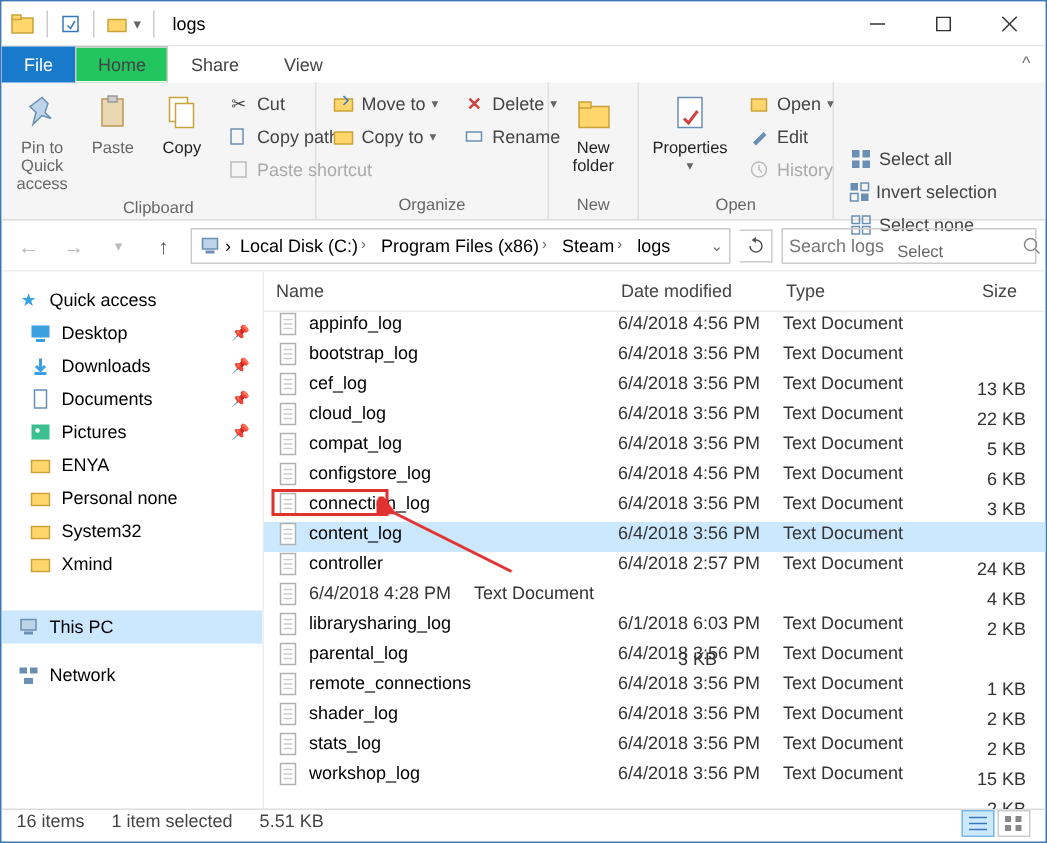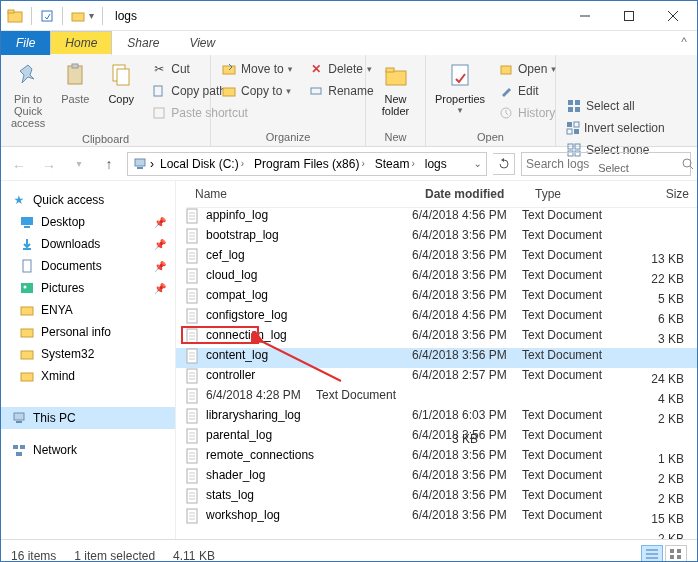--- a/index.html
+++ b/index.html
@@ -4,23 +4,23 @@
 <style>
 * { margin: 0; padding: 0; box-sizing: border-box; font-family: "Segoe UI", Tahoma, sans-serif; font-size: 12px; }
 body { background: #fff; width: 698px; height: 562px; border: 1px solid #3a77b8; overflow: hidden; position: relative; }
 .titlebar { height: 30px; display: flex; align-items: center; padding: 0 2px; background: #fff; border-bottom: 1px solid #e5e5e5; }
 .titlebar .qat { display: flex; align-items: center; gap: 4px; padding-left: 4px; }
 .titlebar .qat-sep { width: 1px; height: 18px; background: #ccc; margin: 0 4px; }
 .titlebar .title { margin-left: 8px; font-size: 12px; }
 .titlebar .winbtns { margin-left: auto; display: flex; }
 .titlebar .winbtn { width: 44px; height: 28px; display: flex; align-items: center; justify-content: center; cursor: pointer; }
 .tabs { height: 24px; display: flex; align-items: stretch; background: #fff; }
-.tab { padding: 4px 14px; font-size: 12px; color: #444; cursor: pointer; border: 1px solid transparent; font-style: italic; }
+.tab { padding: 4px 14px; font-size: 12px; color: #444; cursor: pointer; border: 1px solid transparent; }
 .tab.file { background: #1979ca; color: #fff; }
-.tab.active { border: 1px solid #ccc; border-bottom-color: #f5f5f5; background: #fde047; }
+.tab.active { border: 1px solid #ccc; border-bottom-color: #f5f5f5; background: #22c55e; }
 .ribbon { height: 92px; background: #f5f5f5; border-bottom: 1px solid #ddd; display: flex; }
 .ribbon-group { border-right: 1px solid #e0e0e0; display: flex; flex-direction: column; align-items: stretch; padding: 2px 6px 0; }
 .ribbon-group .label { text-align: center; font-size: 11px; color: #666; padding: 2px 0 3px; margin-top: auto; }
 .ribbon-row { display: flex; align-items: flex-start; gap: 6px; }
 .ribbon-big { display: flex; flex-direction: column; align-items: center; padding: 2px 4px; color: #666; width: 56px; text-align: center; cursor: pointer; }
 .ribbon-big.enabled { color: #222; }
 .ribbon-big .icon { width: 32px; height: 32px; display: flex; align-items: center; justify-content: center; margin-bottom: 2px; }
 .ribbon-big .caption { font-size: 11px; line-height: 12px; }
 .ribbon-small-col { display: flex; flex-direction: column; gap: 2px; padding-top: 2px; }
 .ribbon-small { display: flex; align-items: center; gap: 4px; padding: 2px 4px; color: #444; cursor: pointer; font-size: 11px; white-space: nowrap; }
@@ -37,35 +37,35 @@
 .searchbox input { border: none; outline: none; flex: 1; font-size: 12px; color: #333; background: transparent; }
 .content { display: flex; height: 358px; }
 .navpane { width: 175px; border-right: 1px solid #eee; overflow-y: auto; padding: 8px 0; }
 .nav-item { display: flex; align-items: center; gap: 6px; padding: 3px 6px 3px 18px; cursor: pointer; position: relative; }
 .nav-item.header { padding-left: 10px; }
 .nav-item.selected { background: #cce8ff; }
 .nav-item .pin { position: absolute; right: 8px; color: #888; font-size: 10px; }
 .nav-item .nicon { width: 16px; height: 16px; display: flex; align-items: center; justify-content: center; }
 .nav-spacer { height: 10px; }
 .filepane { flex: 1; display: flex; flex-direction: column; overflow: hidden; }
-.colheaders { display: flex; border-bottom: 1px solid #eee; color: #444; margin-left: 11px; }
+.colheaders { display: flex; border-bottom: 1px solid #eee; color: #444; }
 .colheaders div { padding: 6px 8px; font-size: 12px; cursor: pointer; }
 .col-name { width: 230px; }
-.col-date { width: 110px; font-weight: bold; }
+.col-date { width: 110px; }
 .col-type { width: 110px; }
 .col-size { width: 60px; text-align: right; }
 .filelist { flex: 1; overflow-y: auto; }
 .file-row { display: flex; align-items: flex-start; height: 20px; padding-left: 8px; cursor: pointer; position: relative; }
 .file-row.selected { background: #cce8ff; }
 .file-row .ficon { width: 16px; height: 16px; margin-right: 6px; display: flex; align-items: center; justify-content: center; }
 .file-row .fname { width: 206px; overflow: hidden; text-overflow: ellipsis; white-space: nowrap; }
 .file-row .fdate { width: 110px; color: #333; }
 .file-row .ftype { width: 110px; color: #333; }
 .file-row .fsize { width: 60px; text-align: right; color: #333; padding-right: 8px; margin-top: 44px; }
-.statusbar { height: 24px; border-top: 1px solid #ddd; display: flex; align-items: flex-end; padding: 0 10px; gap: 18px; color: #444; font-size: 11px; }
+.statusbar { height: 24px; border-top: 1px solid #ddd; display: flex; align-items: flex-start; padding: 0 10px; gap: 18px; color: #444; font-size: 11px; }
 .statusbar .view-toggles { margin-left: auto; display: flex; gap: 2px; }
 .statusbar .vt { width: 22px; height: 18px; border: 1px solid #ccc; display: flex; align-items: center; justify-content: center; cursor: pointer; }
 .statusbar .vt.active { background: #cce8ff; border-color: #7ab8e8; }
 .highlight-box { position: absolute; border: 2px solid #e03030; pointer-events: none; }
 .arrow-svg { position: absolute; pointer-events: none; }
 svg { display: block; }
 </style>
 </head>
 <body>
 
@@ -421,21 +421,21 @@
           </svg>
         </span>
         <span>ENYA</span>
       </div>
     <div class="nav-item">
         <span class="nicon">
           <svg width="16" height="16">
             <rect x="2" y="5" width="12" height="8" fill="#ffd66b" stroke="#caa23a"></rect>
           </svg>
         </span>
-        <span>Personal info</span>
+        <span>Personal none</span>
       </div>
     <div class="nav-item">
         <span class="nicon">
           <svg width="16" height="16">
             <rect x="2" y="5" width="12" height="8" fill="#ffd66b" stroke="#caa23a"></rect>
           </svg>
         </span>
         <span>System32</span>
       </div>
     <div class="nav-item">
@@ -701,21 +701,21 @@
           <span class="ftype">Text Document</span>
           <span class="fsize">1 KB</span>
         </div>
       </div>
   </div>
 </div>
 
 <div class="statusbar">
   <span>16 items</span>
   <span>1 item selected</span>
-  <span>4.11 KB</span>
+  <span>5.51 KB</span>
   <div class="view-toggles">
     <div class="vt active">
         <svg width="12" height="10">
           <line x1="0" y1="1" x2="12" y2="1" stroke="#3a77b8"></line>
           <line x1="0" y1="5" x2="12" y2="5" stroke="#3a77b8"></line>
           <line x1="0" y1="9" x2="12" y2="9" stroke="#3a77b8"></line>
         </svg>
       </div>
     <div class="vt">
         <svg width="12" height="10">

